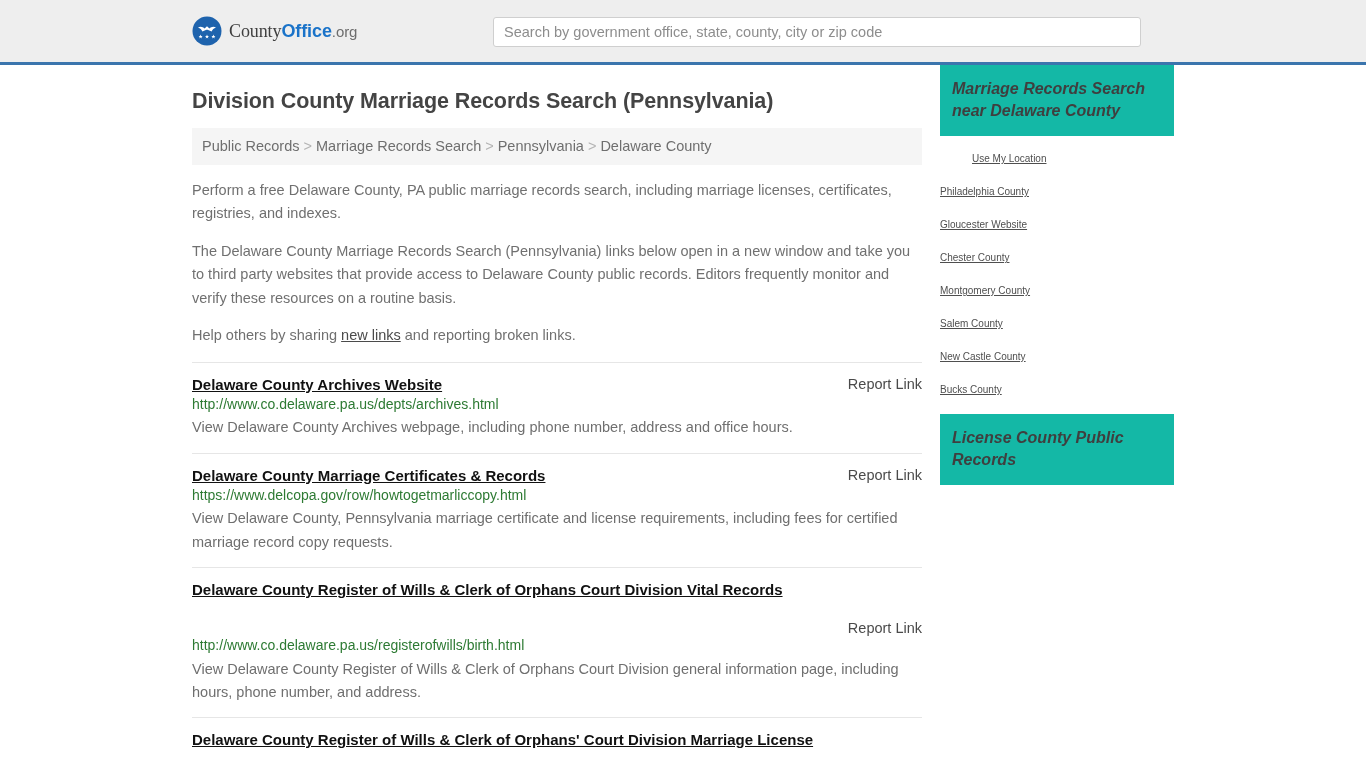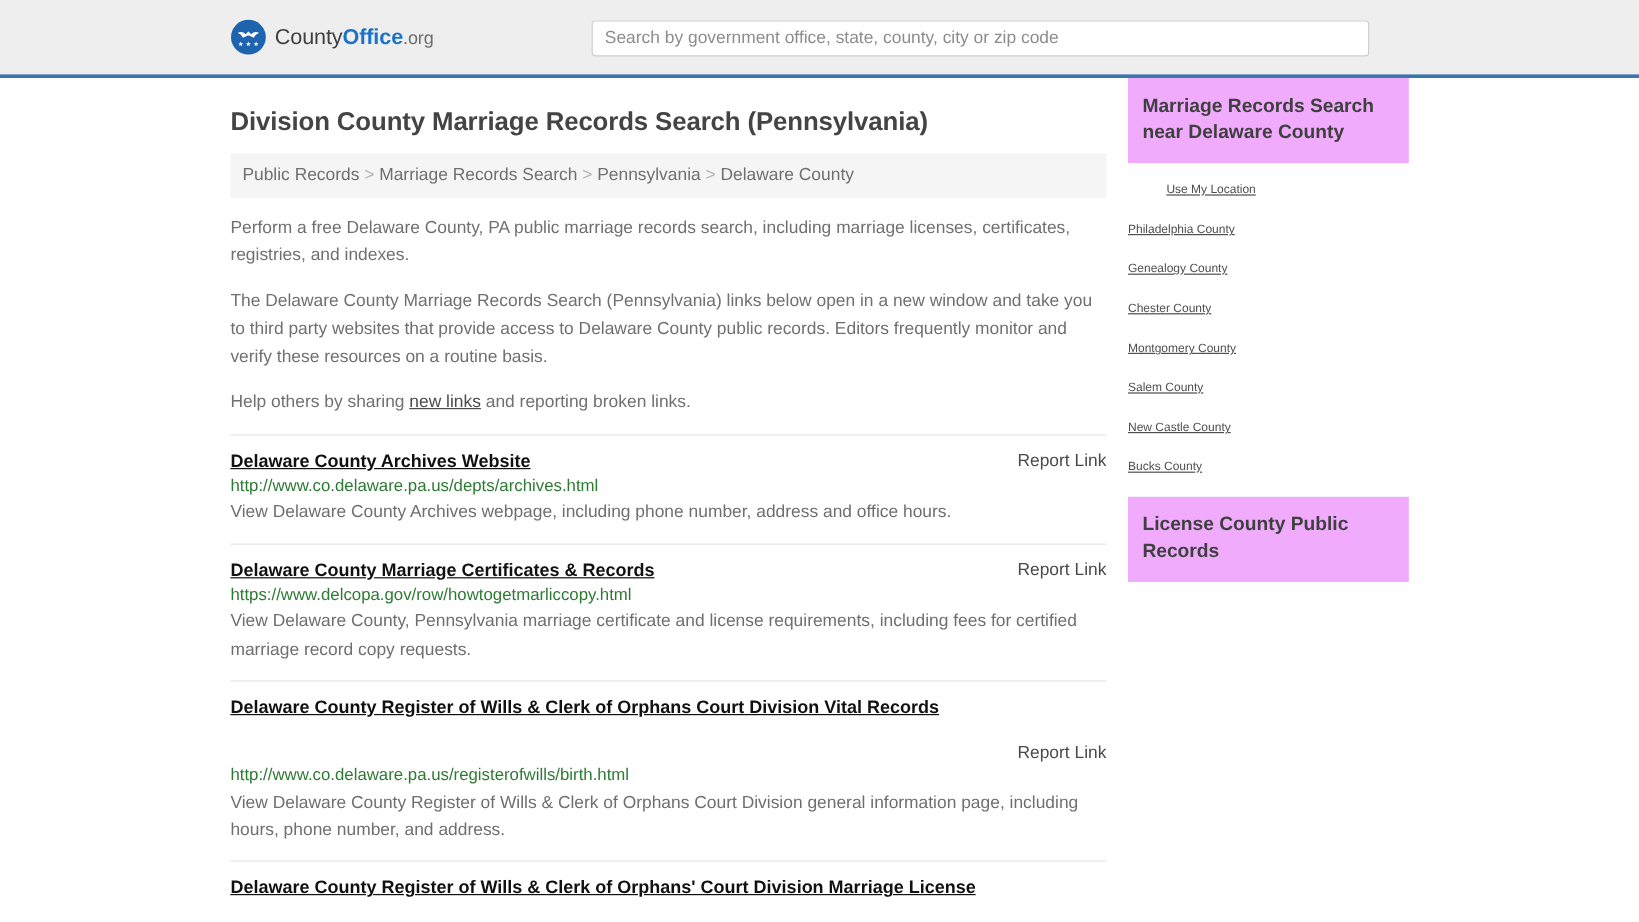--- a/index.html
+++ b/index.html
@@ -31,21 +31,21 @@
   .brand-mark {
     width: 30px; height: 30px;
     flex: 0 0 30px;
     display: block;
   }
   .brand-text {
     font-size: 18px;
     letter-spacing: -0.1px;
     white-space: nowrap;
   }
-  .brand-text .t-county { color: #3f3f3f; }
+  .brand-text .t-county { color: #3f3f3f; font-family: Liberation Serif, serif; }
   .brand-text .t-office { color: #1a73c9; font-weight: bold; }
   .brand-text .t-org { color: #6d6d6d; font-size: 15px; }
 
   .search-wrap {
     position: absolute;
     left: 493px;
     top: 17px;
     width: 648px;
     height: 30px;
   }
@@ -155,26 +155,27 @@
   .result-desc {
     font-size: 14.5px;
     color: #6f6f6f;
     margin-top: 3px;
     line-height: 1.62;
   }
 
   
   .side-box { margin-bottom: 8px; }
   .side-head {
-    background: #f0abfc;
+    background: #14b8a6;
     padding: 13px 12px 14px 12px;
     font-size: 16px;
     font-weight: bold;
     color: #3f3f3f;
     line-height: 1.38;
+    font-style: italic;
   }
   .side-list { padding: 6px 0 0 0; margin: 0; list-style: none; }
   .side-list li { margin: 0; }
   .side-list a {
     display: block;
     font-size: 10px;
     color: #4f4f4f;
     text-decoration: underline;
     padding: 11px 0 11px 0;
     line-height: 1.1;
@@ -276,21 +277,21 @@
     <div class="side-box">
       <div class="side-head">Marriage Records Search near Delaware County</div>
       <ul class="side-list">
         <li class="indented">
               <a href="#">Use My Location</a>
             </li>
         <li>
               <a href="#">Philadelphia County</a>
             </li>
         <li>
-              <a href="#">Genealogy County</a>
+              <a href="#">Gloucester Website</a>
             </li>
         <li>
               <a href="#">Chester County</a>
             </li>
         <li>
               <a href="#">Montgomery County</a>
             </li>
         <li>
               <a href="#">Salem County</a>
             </li>

